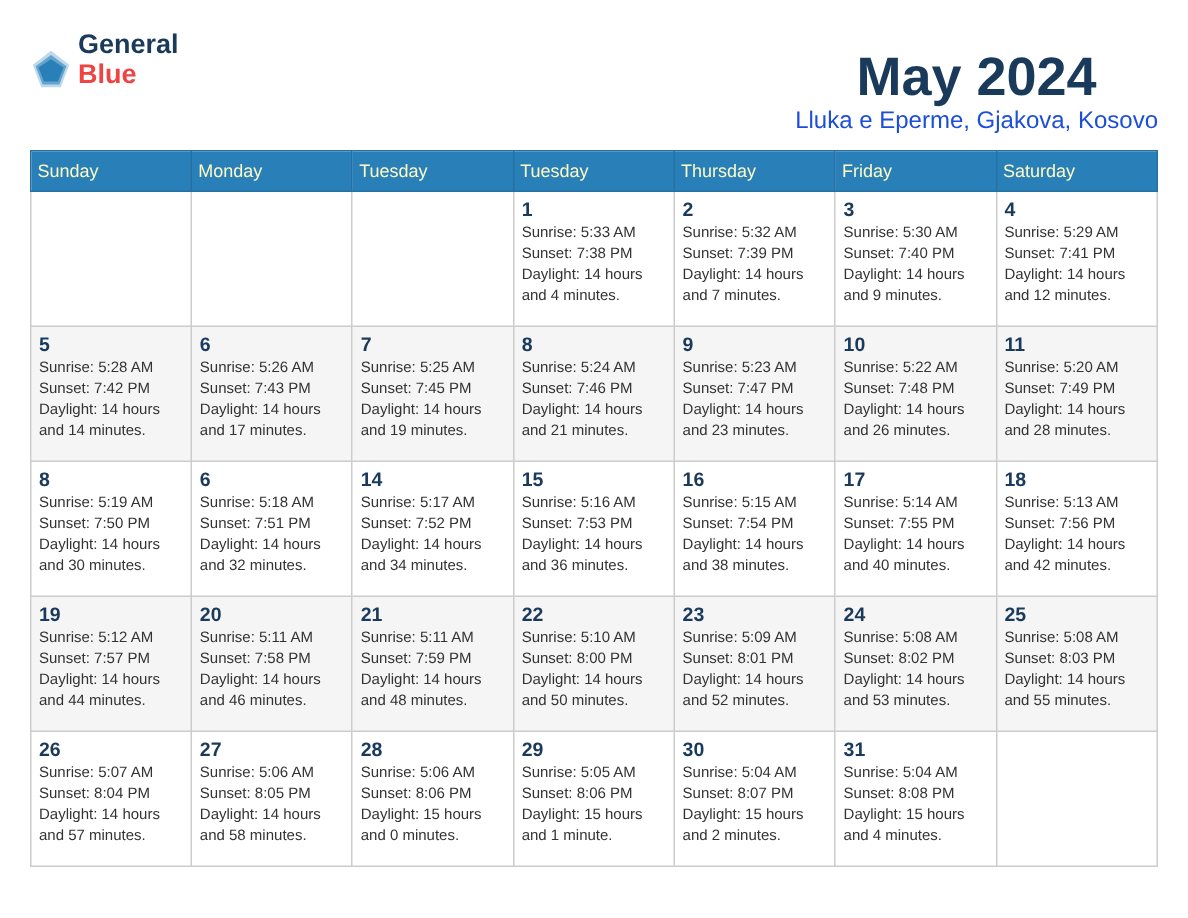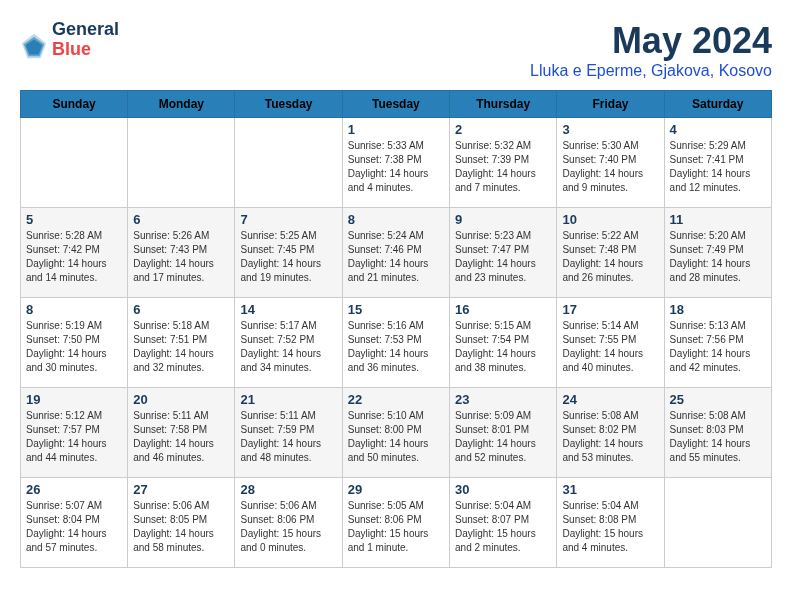--- a/index.html
+++ b/index.html
@@ -25,43 +25,44 @@
       font-size: 18px;
       font-weight: bold;
       color: #1a3a5c;
       line-height: 1.1;
     }
     .logo-icon {
       width: 28px;
       height: 28px;
     }
     .title-block {
-      text-align: right;
+      text-align: center;
+      margin-top: 10px;
     }
     .month-title {
       font-size: 36px;
       font-weight: bold;
       color: #1a3a5c;
     }
     .location-title {
       font-size: 16px;
       color: #1d4ed8;
     }
     .calendar {
       width: 100%;
       border-collapse: collapse;
       font-size: 11px;
     }
     .calendar th {
       background: #2980b9;
-      color: #000000;
+      color: #fef9c3;
       padding: 6px 4px;
-      text-align: center;
+      text-align: left;
       font-size: 12px;
-      font-weight: bold;
+      font-weight: normal;
       border: 1px solid #2471a3;
     }
     .calendar td {
       border: 1px solid #ccc;
       vertical-align: top;
       padding: 4px 5px;
       height: 90px;
       width: 108px;
       background: #fff;
     }

